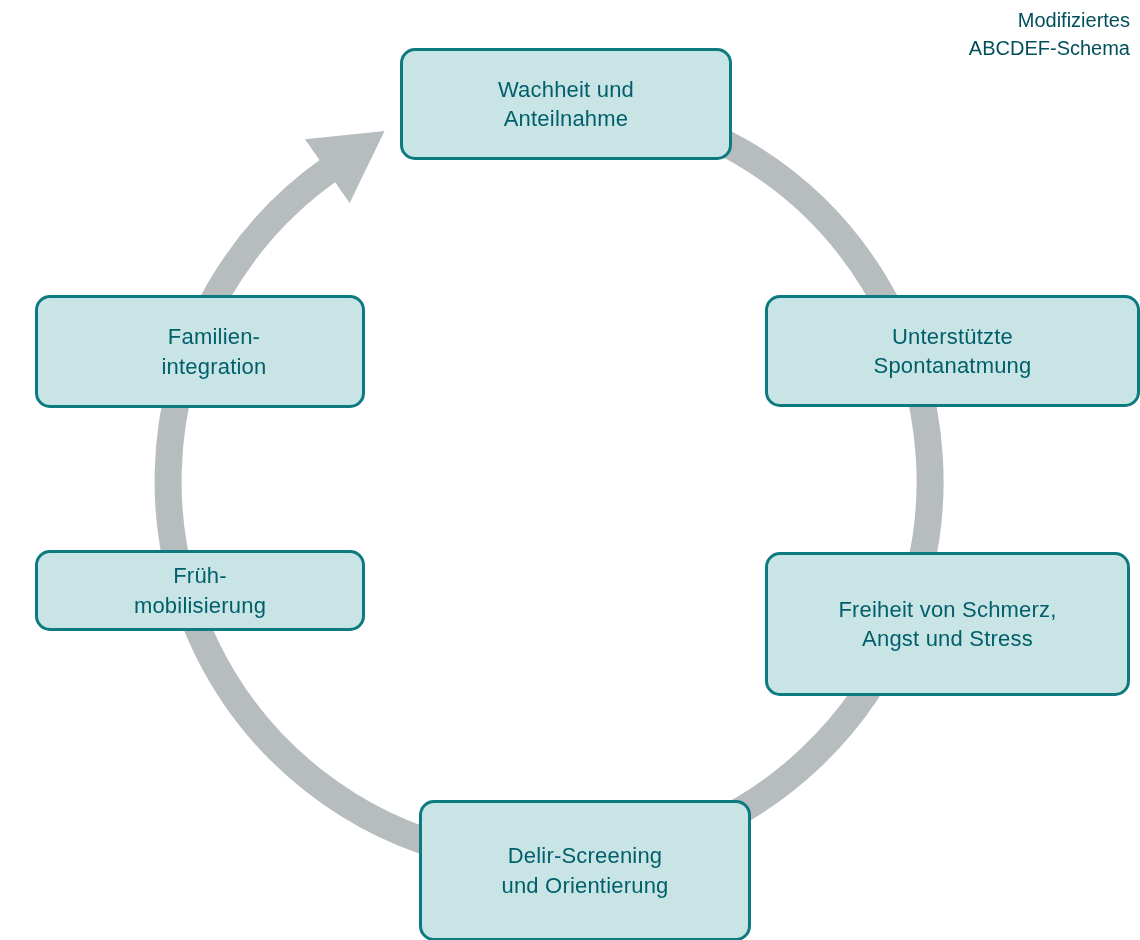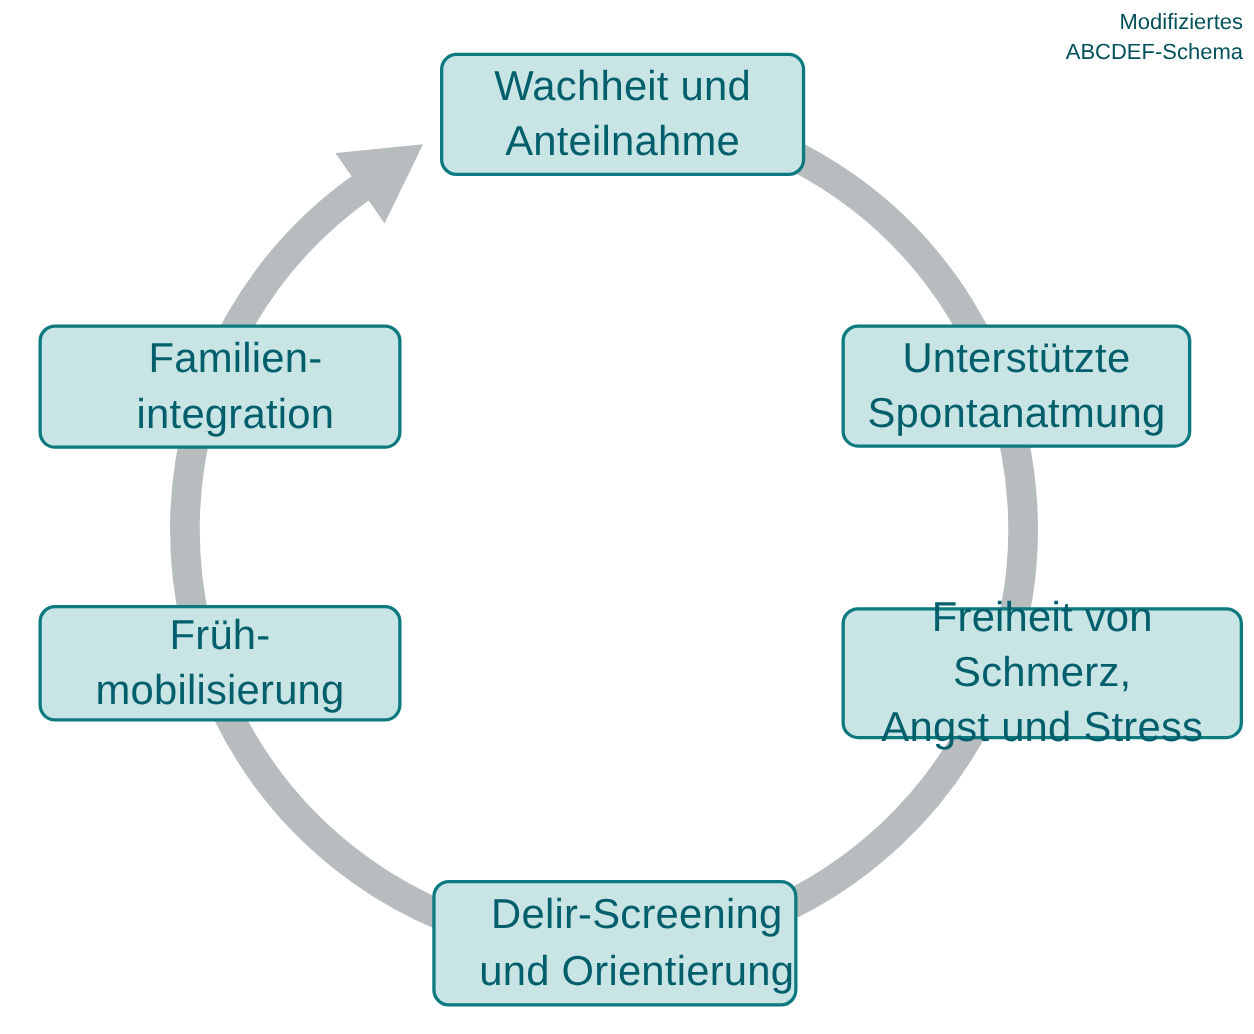--- a/index.html
+++ b/index.html
@@ -32,42 +32,42 @@
     border: 3px solid var(--box-border);
     border-radius: 15px;
     display: flex;
     align-items: center;
     justify-content: center;
     text-align: center;
   }
   .node-label {
     white-space: pre-line;
     color: var(--box-text);
-    font-size: 38px;
+    font-size: 22px;
     font-weight: 500;
     line-height: 1.32;
     letter-spacing: 0.2px;
   }
   .diagram-title {
     position: absolute;
     top: 6px;
     right: 10px;
     text-align: right;
     white-space: pre-line;
     color: var(--title-text);
     font-size: 20px;
     font-weight: 500;
     line-height: 1.4;
   }
   
   .node-top        { left: 400px; top: 48px;  width: 332px; height: 112px; }
-  .node-right-up   { left: 765px; top: 295px; width: 318px; height: 112px; }
-  .node-right-low  { left: 765px; top: 552px; width: 365px; height: 120px; }
-  .node-bottom     { left: 393px; top: 800px; width: 332px; height: 115px; justify-content: flex-end; }
-  .node-left-low   { left: 35px;  top: 550px; width: 330px; height: 106px; text-align: center; }
+  .node-right-up   { left: 765px; top: 295px; width: 375px; height: 112px; }
+  .node-right-low  { left: 765px; top: 552px; width: 365px; height: 144px; }
+  .node-bottom     { left: 419px; top: 800px; width: 332px; height: 141px; }
+  .node-left-low   { left: 35px;  top: 550px; width: 330px; height: 81px; text-align: center; }
   .node-left-up    { left: 35px;  top: 295px; width: 330px; height: 113px; padding-left: 28px; }
 </style>
 </head>
 <body>
 
 <div class="canvas">
 
   <svg class="ring-svg" width="1140" height="940" viewBox="0 0 1140 940">
     <defs>
       <marker id="arrowhead" markerUnits="userSpaceOnUse" markerWidth="70" markerHeight="78" viewBox="0 0 70 78" refX="4" refY="39" orient="auto">

